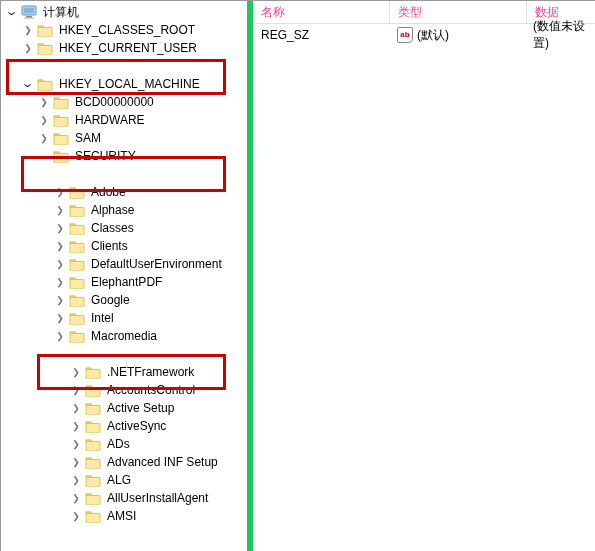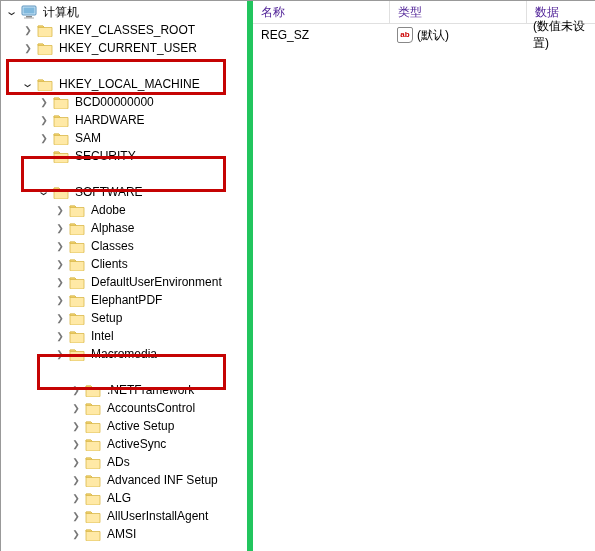--- a/index.html
+++ b/index.html
@@ -1,20 +1,20 @@
 <!DOCTYPE html>
 <html><head>
 <meta charset="utf-8">
 <style>
 html,body{margin:0;padding:0;font-family:"Microsoft YaHei","Segoe UI",sans-serif;font-size:12px;color:#000;background:#fff;height:100%}
 .container{display:flex;width:595px;height:551px;border:1px solid #999}
 .left-panel{width:246px;border-right:6px solid #22c55e;overflow:hidden;position:relative}
 .right-panel{flex:1;overflow:hidden}
 .headers{display:flex;border-bottom:1px solid #e0e0e0;height:22px;align-items:center}
-.header-cell{padding:0 8px;border-right:1px solid #e0e0e0;height:100%;display:flex;align-items:center;color:#4c1d95}
+.header-cell{padding:0 8px;border-right:1px solid #e0e0e0;height:100%;display:flex;align-items:center;color:#ec4899}
 .headers .col-name{flex:0 0 120px}
 .headers .col-type{flex:0 0 120px}
 .headers .col-data{flex:1;border-right:none}
 .row{display:flex;height:18px;align-items:center;padding-top:2px}
 .row .cell{padding:0 8px}
 .row .col-name{flex:0 0 120px;display:flex;align-items:center;gap:4px}
 .row .col-type{flex:0 0 120px}
 .row .col-data{flex:1}
 .ab-icon{width:14px;height:14px;display:inline-flex;align-items:center;justify-content:center;border:1px solid #888;border-radius:2px 2px 4px 2px;background:#fff;font-size:8px;color:#c00;font-weight:bold;line-height:1}
 .tree{padding:2px 0 0 4px;white-space:nowrap}
@@ -127,31 +127,20 @@
               <path d="M1 2 h5 l1.5 1.5 H1 Z" fill="#f5d877" stroke="#d9b84a" stroke-width="0.8"></path>
             </svg>
           </span>
           <span class="label">SECURITY</span>
         </div>
         <div class="tree-item">
           <span class="indent" style="width: 0px;"></span>
           <span class="toggle empty"></span>
         </div>
         <div class="tree-item">
-          <span class="indent" style="width: 32px;"></span>
-          <span class="toggle" style="font-size: 6px; letter-spacing: -2px; transform: rotate(90deg); color: rgb(34, 34, 34);">❯</span>
-          <span class="folder-icon">
-            <svg viewBox="0 0 16 13" width="16" height="13">
-              <path d="M1 2 h5 l1.5 1.5 H15 v8.5 a1 1 0 0 1 -1 1 H2 a1 1 0 0 1 -1 -1 Z" fill="#ffe9a6" stroke="#d9b84a" stroke-width="0.8"></path>
-              <path d="M1 2 h5 l1.5 1.5 H1 Z" fill="#f5d877" stroke="#d9b84a" stroke-width="0.8"></path>
-            </svg>
-          </span>
-          <span class="label">SOFTWARE</span>
-        </div>
-        <div class="tree-item">
           <span class="indent" style="width: 48px;"></span>
           <span class="toggle" style="color: rgb(119, 119, 119);">❯</span>
           <span class="folder-icon">
             <svg viewBox="0 0 16 13" width="16" height="13">
               <path d="M1 2 h5 l1.5 1.5 H15 v8.5 a1 1 0 0 1 -1 1 H2 a1 1 0 0 1 -1 -1 Z" fill="#ffe9a6" stroke="#d9b84a" stroke-width="0.8"></path>
               <path d="M1 2 h5 l1.5 1.5 H1 Z" fill="#f5d877" stroke="#d9b84a" stroke-width="0.8"></path>
             </svg>
           </span>
           <span class="label">Adobe</span>
         </div>
@@ -212,21 +201,21 @@
         </div>
         <div class="tree-item">
           <span class="indent" style="width: 48px;"></span>
           <span class="toggle" style="color: rgb(119, 119, 119);">❯</span>
           <span class="folder-icon">
             <svg viewBox="0 0 16 13" width="16" height="13">
               <path d="M1 2 h5 l1.5 1.5 H15 v8.5 a1 1 0 0 1 -1 1 H2 a1 1 0 0 1 -1 -1 Z" fill="#ffe9a6" stroke="#d9b84a" stroke-width="0.8"></path>
               <path d="M1 2 h5 l1.5 1.5 H1 Z" fill="#f5d877" stroke="#d9b84a" stroke-width="0.8"></path>
             </svg>
           </span>
-          <span class="label">Setup</span>
+          <span class="label">Google</span>
         </div>
         <div class="tree-item">
           <span class="indent" style="width: 48px;"></span>
           <span class="toggle" style="color: rgb(119, 119, 119);">❯</span>
           <span class="folder-icon">
             <svg viewBox="0 0 16 13" width="16" height="13">
               <path d="M1 2 h5 l1.5 1.5 H15 v8.5 a1 1 0 0 1 -1 1 H2 a1 1 0 0 1 -1 -1 Z" fill="#ffe9a6" stroke="#d9b84a" stroke-width="0.8"></path>
               <path d="M1 2 h5 l1.5 1.5 H1 Z" fill="#f5d877" stroke="#d9b84a" stroke-width="0.8"></path>
             </svg>
           </span>

